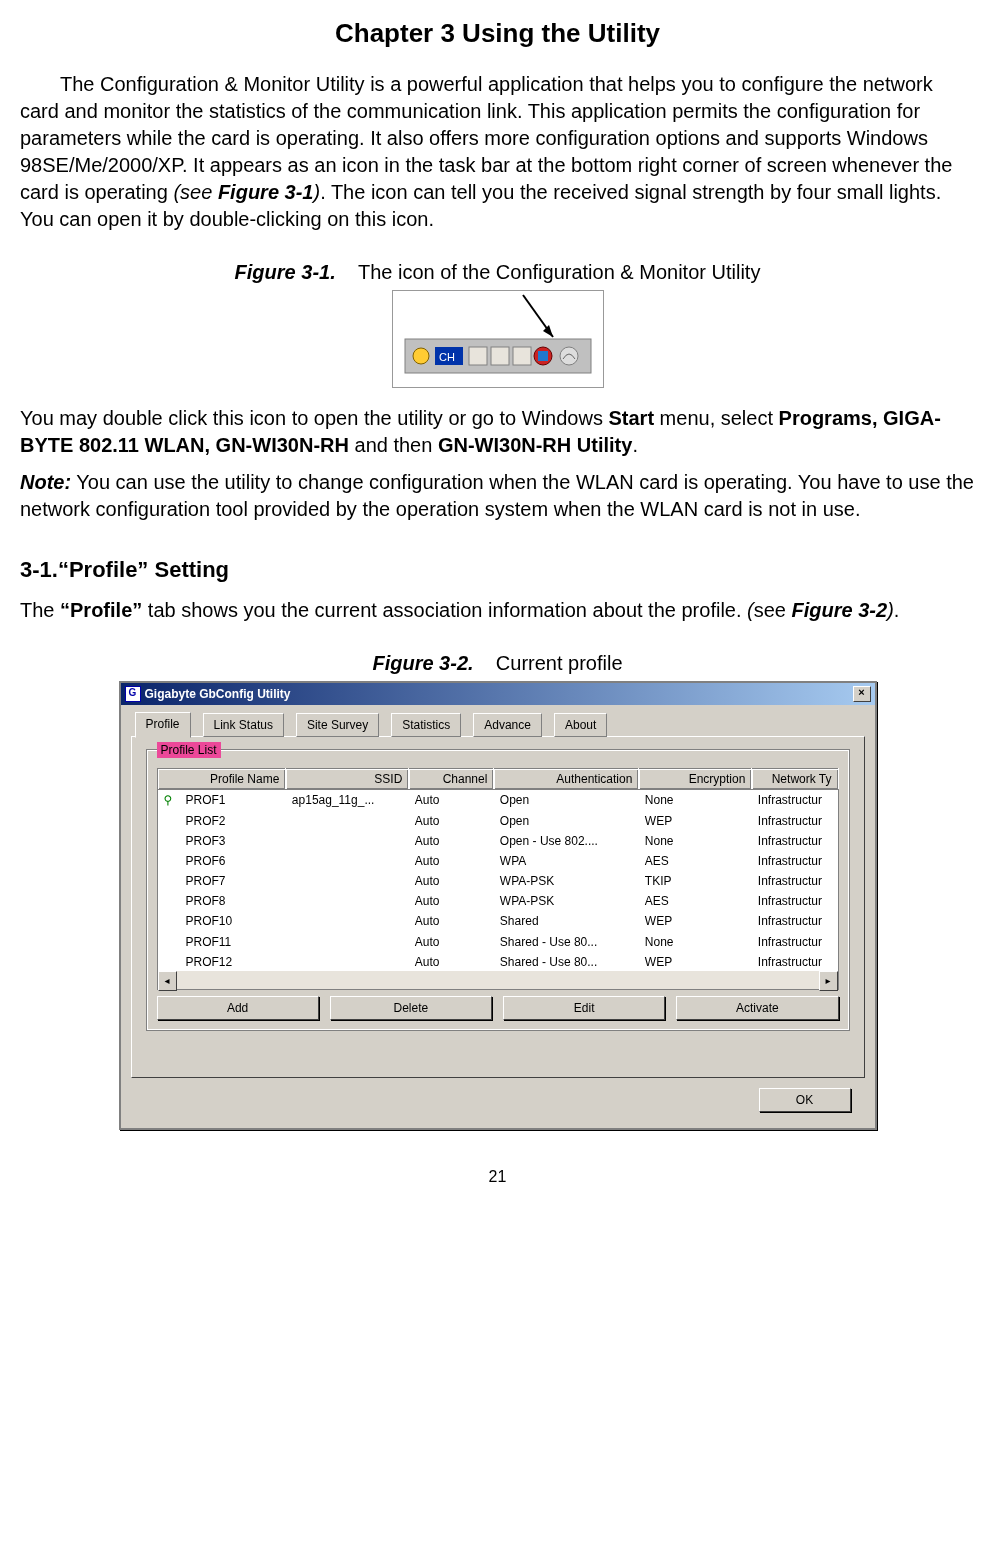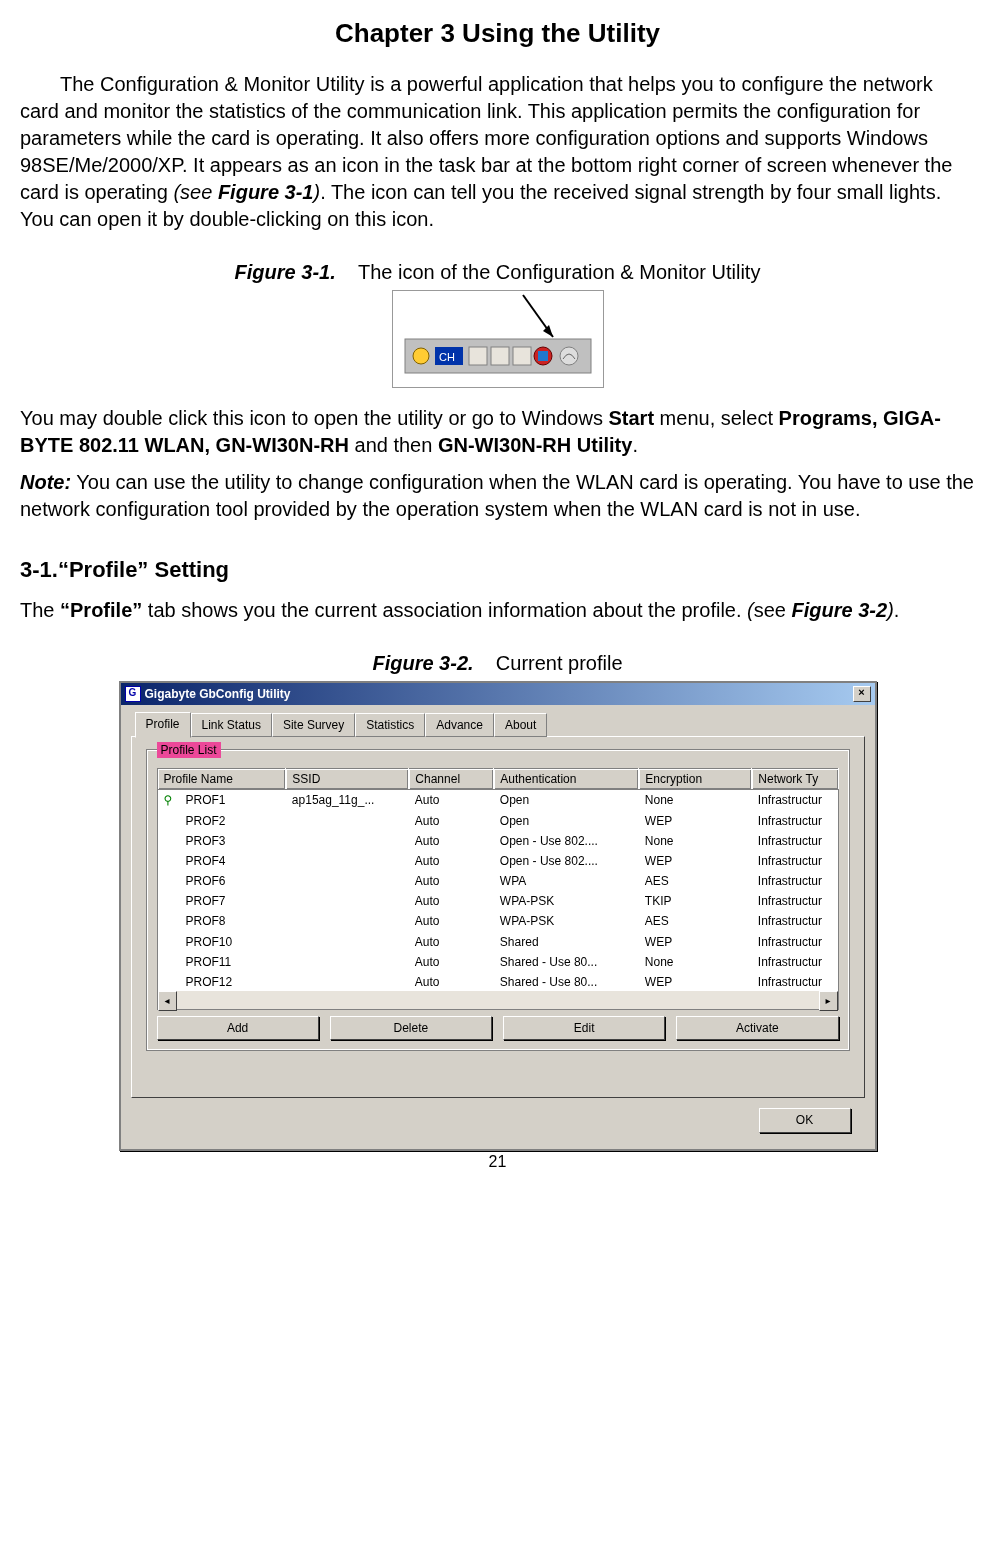--- a/index.html
+++ b/index.html
@@ -60,21 +60,21 @@
     cursor: pointer;
   }
   .gb-body { padding: 6px 10px 16px 10px; }
 
   .tabstrip { display: flex; align-items: flex-end; margin-bottom: -1px; padding-left: 4px; }
   .tab {
     padding: 3px 10px;
     border: 1px solid #808080;
     border-bottom: 1px solid #808080;
     background: #d4d0c8;
-    margin-right: 0;
+    margin-right: 12px;
     font-size: 12px;
     position: relative;
     cursor: pointer;
     border-top-color: #fff; border-left-color: #fff;
   }
   .tab.active {
     border-bottom: 1px solid #d4d0c8;
     z-index: 2;
     padding-bottom: 5px;
     top: 1px;
@@ -103,21 +103,21 @@
   table.profiles {
     width: 100%;
     border-collapse: collapse;
     background: #fff;
     border: 1px solid #808080;
     font-size: 12px;
   }
   table.profiles th {
     background: #d4d0c8;
     font-weight: normal;
-    text-align: left;
+    text-align: right;
     padding: 2px 6px;
     border-right: 1px solid #fff;
     border-bottom: 1px solid #808080;
     box-shadow: inset 1px 1px 0 #fff, inset -1px -1px 0 #808080;
   }
   table.profiles td {
     padding: 2px 6px;
     white-space: nowrap;
     overflow: hidden;
   }
@@ -154,21 +154,21 @@
     background: #d4d0c8;
     border: 1px solid #fff;
     border-right-color: #404040; border-bottom-color: #404040;
     box-shadow: 1px 1px 0 #000;
     font-size: 12px;
     cursor: pointer;
   }
   .okrow { display: flex; justify-content: flex-end; padding: 10px 14px 0 0; }
   .okrow .winbtn { flex: 0 0 90px; }
 
-  .pagenum { text-align: center; font-size: 16px; }
+  .pagenum { text-align: center; font-size: 16px; margin-top: 36px; }
 </style>
 </head>
 <body>
 
 <h1 class="chapter">Chapter 3    Using the Utility</h1>
 
 <p class="indent">
   <span>The Configuration &amp; Monitor Utility is a powerful application that helps you to configure the network card and monitor the statistics of the communication link. This application permits the configuration for parameters while the card is operating. It also offers more configuration options and supports Windows 98SE/Me/2000/XP. It appears as an icon in the task bar at the bottom right corner of screen whenever the card is operating </span><span class="ital">(see </span><span class="bital">Figure 3-1</span><span class="ital">)</span><span>. The icon can tell you the received signal strength by four small lights. You can open it by double-clicking on this icon.</span>
 </p>
 
@@ -266,29 +266,20 @@
                 <td class="iconcell"></td>
                 <td>PROF3</td>
                 <td></td>
                 <td>Auto</td>
                 <td>Open - Use 802....</td>
                 <td>None</td>
                 <td>Infrastructur</td>
               </tr>
               <tr>
                 <td class="iconcell"></td>
-                <td>PROF4</td>
-                <td></td>
-                <td>Auto</td>
-                <td>Open - Use 802....</td>
-                <td>WEP</td>
-                <td>Infrastructur</td>
-              </tr>
-              <tr>
-                <td class="iconcell"></td>
                 <td>PROF6</td>
                 <td></td>
                 <td>Auto</td>
                 <td>WPA</td>
                 <td>AES</td>
                 <td>Infrastructur</td>
               </tr>
               <tr>
                 <td class="iconcell"></td>
                 <td>PROF7</td>

